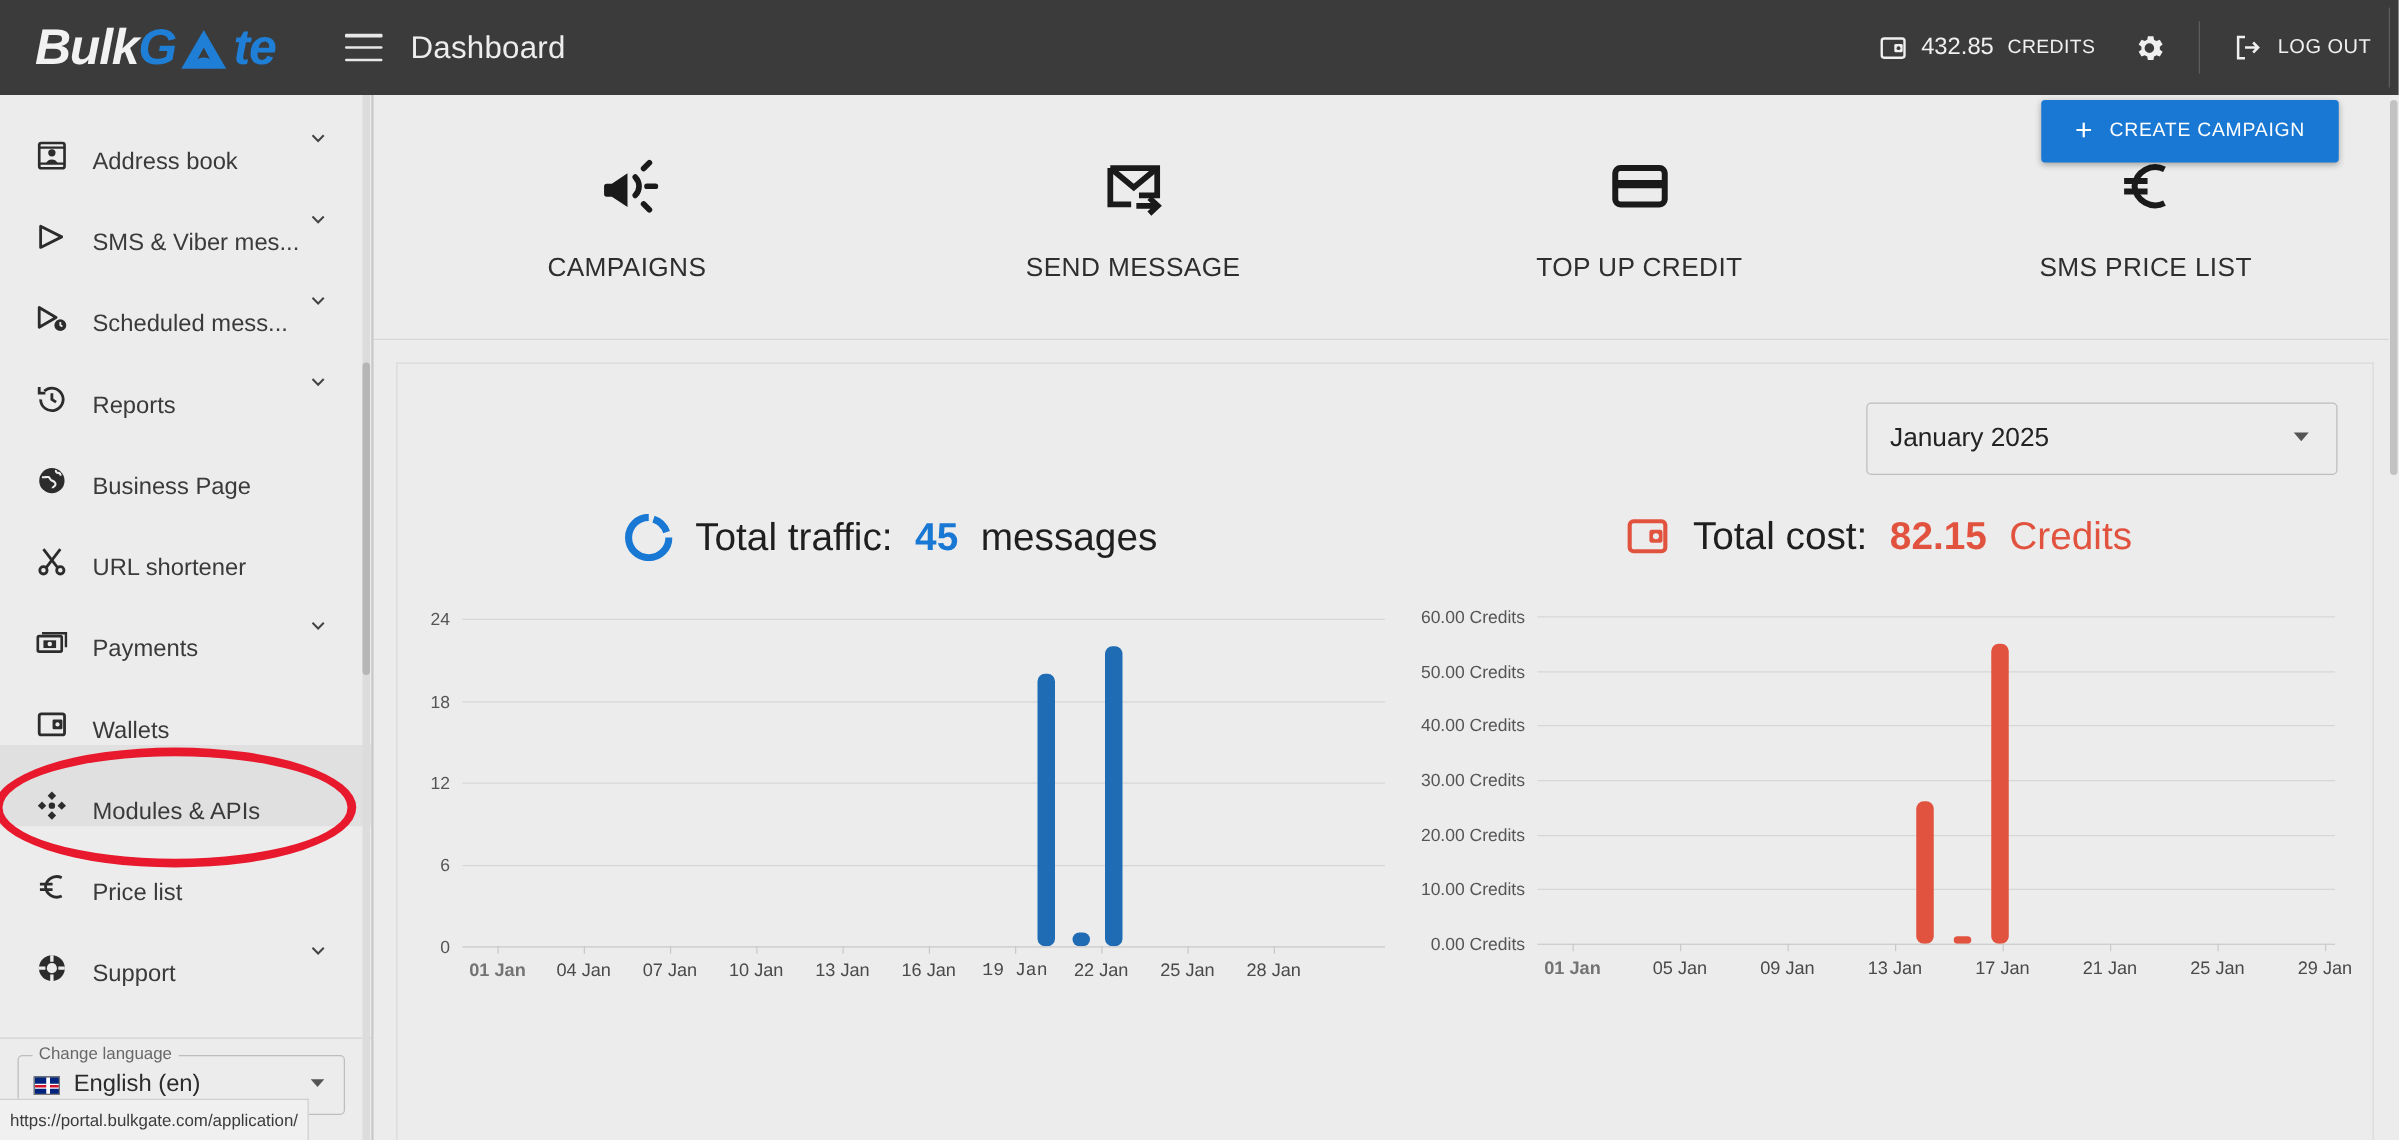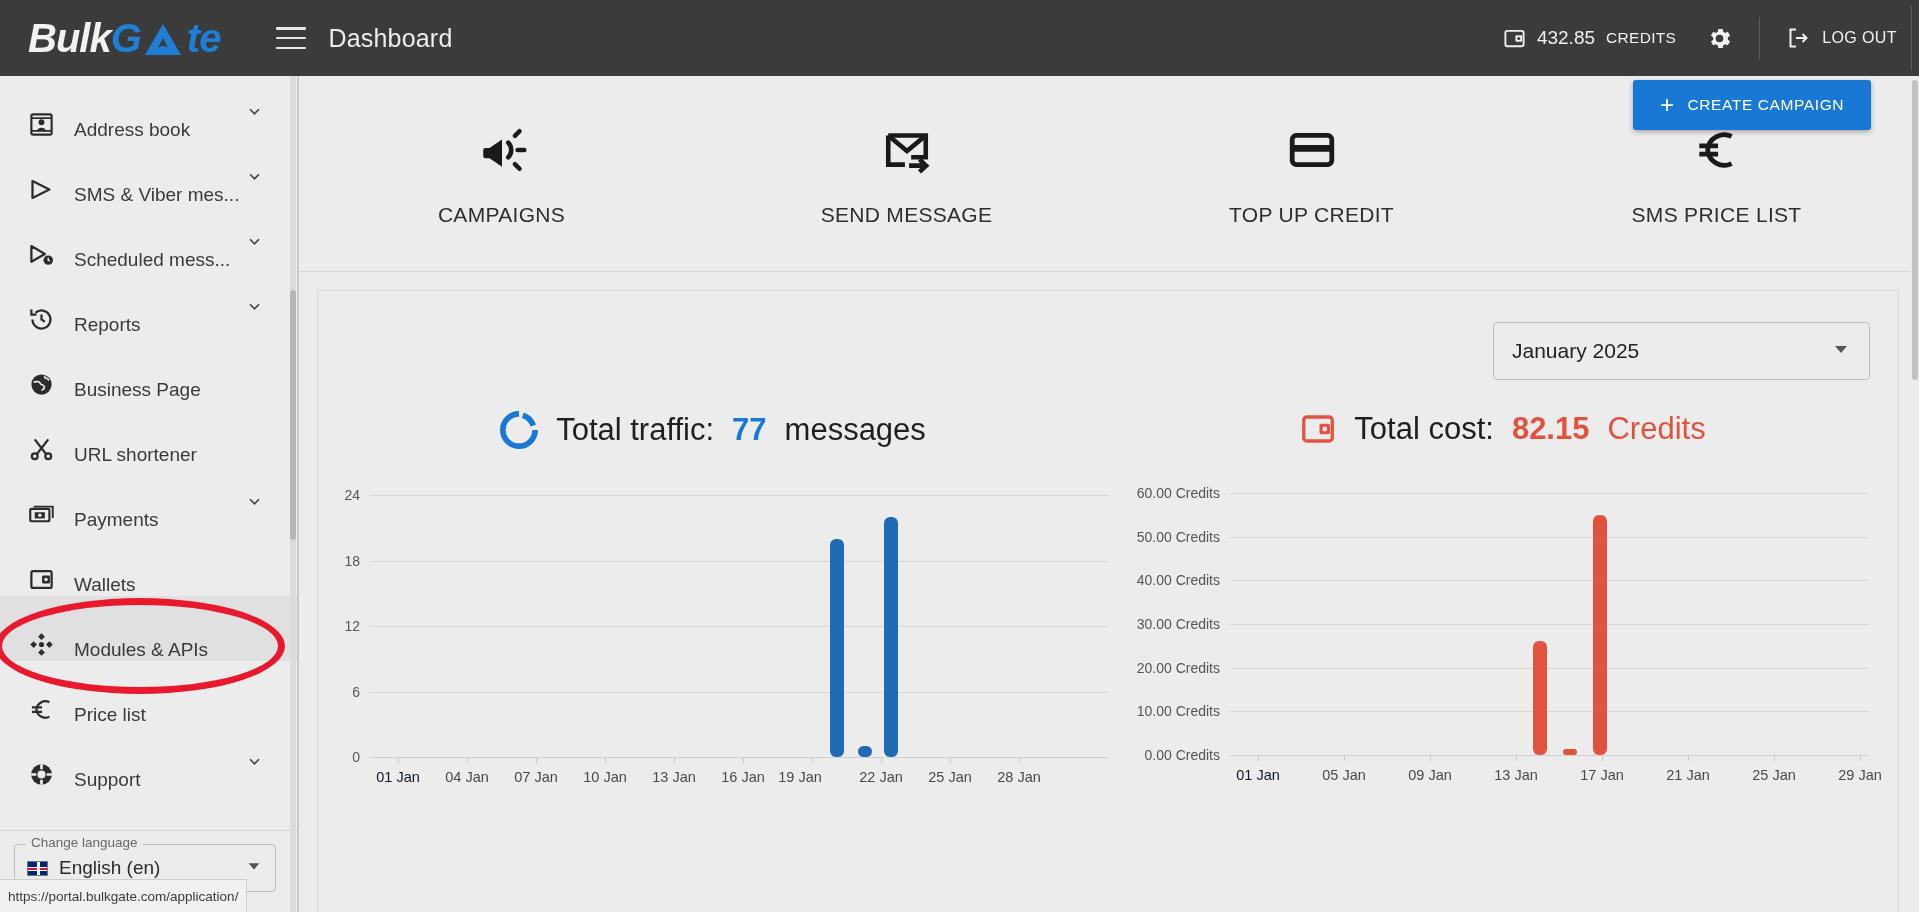--- a/index.html
+++ b/index.html
@@ -187,21 +187,21 @@
   .bar.blue{ background:#1f6cb5; }
   .bar.red{ background:#e2533f; }
   .axis-line{
     position:absolute; height:1px; background:#cfcfcf;
   }
   .tick{ position:absolute; width:1px; background:#c9c9c9; }
   .xlab{
     position:absolute; font-size:14.5px; color:#4a4a4a;
     transform:translateX(-50%); white-space:nowrap;
   }
-  .xlab.first{ font-weight:normal; color:#0f172a;text-align:center; }
+  .xlab.first{ font-weight:bold; color:#737373;text-align:center; }
 
   
   .annot{
     position:absolute; left:-5px; top:598px; width:290px; height:96px;
     border:7px solid #e8192c; border-radius:50%;
     z-index:25; pointer-events:none;
   }
 
   .scroll-right{
     position:absolute; right:0; top:76px; width:8px; height:836px; background:#ececec;
@@ -473,21 +473,21 @@
 
     <div class="charts">
 
       <div class="chart-col">
         <div class="chart-title">
           <svg width="38" height="38" viewBox="0 0 40 40">
             <path d="M20 3a17 17 0 1 0 17 17" fill="none" stroke="#1878d4" stroke-width="6"></path>
             <path d="M24 4.5a17 17 0 0 1 11 11" fill="none" stroke="#1878d4" stroke-width="6"></path>
           </svg>
           <span>Total traffic:</span>
-          <span class="hl-blue">77</span>
+          <span class="hl-blue">45</span>
           <span>messages</span>
         </div>
         <div class="plot" id="plot-traffic">
             <div class="grid-line" style="left: 52px; width: 738px; top: 262px;"></div>
             <div class="ylab" style="top: 262px; right: 0px; left: 8px; width: 34px;">0</div>
             <div class="grid-line" style="left: 52px; width: 738px; top: 196.5px;"></div>
             <div class="ylab" style="top: 196.5px; right: 0px; left: 8px; width: 34px;">6</div>
             <div class="grid-line" style="left: 52px; width: 738px; top: 131px;"></div>
             <div class="ylab" style="top: 131px; right: 0px; left: 8px; width: 34px;">12</div>
             <div class="grid-line" style="left: 52px; width: 738px; top: 65.5px;"></div>
@@ -504,21 +504,21 @@
             <div class="xlab" style="left: 149px; top: 274px;">04 Jan</div>
             <div class="tick" style="left: 218px; top: 262px; height: 6px;"></div>
             <div class="xlab" style="left: 218px; top: 274px;">07 Jan</div>
             <div class="tick" style="left: 287px; top: 262px; height: 6px;"></div>
             <div class="xlab" style="left: 287px; top: 274px;">10 Jan</div>
             <div class="tick" style="left: 356px; top: 262px; height: 6px;"></div>
             <div class="xlab" style="left: 356px; top: 274px;">13 Jan</div>
             <div class="tick" style="left: 425px; top: 262px; height: 6px;"></div>
             <div class="xlab" style="left: 425px; top: 274px;">16 Jan</div>
             <div class="tick" style="left: 494px; top: 262px; height: 6px;"></div>
-            <div class="xlab" style="left: 482px; top: 274px;">19 Jan</div>
+            <div class="xlab" style="left: 494px; top: 274px; font-family: Liberation Mono, monospace;">19 Jan</div>
             <div class="tick" style="left: 563px; top: 262px; height: 6px;"></div>
             <div class="xlab" style="left: 563px; top: 274px;">22 Jan</div>
             <div class="tick" style="left: 632px; top: 262px; height: 6px;"></div>
             <div class="xlab" style="left: 632px; top: 274px;">25 Jan</div>
             <div class="tick" style="left: 701px; top: 262px; height: 6px;"></div>
             <div class="xlab" style="left: 701px; top: 274px;">28 Jan</div>
           </div>
       </div>
 
       <div class="chart-col">

